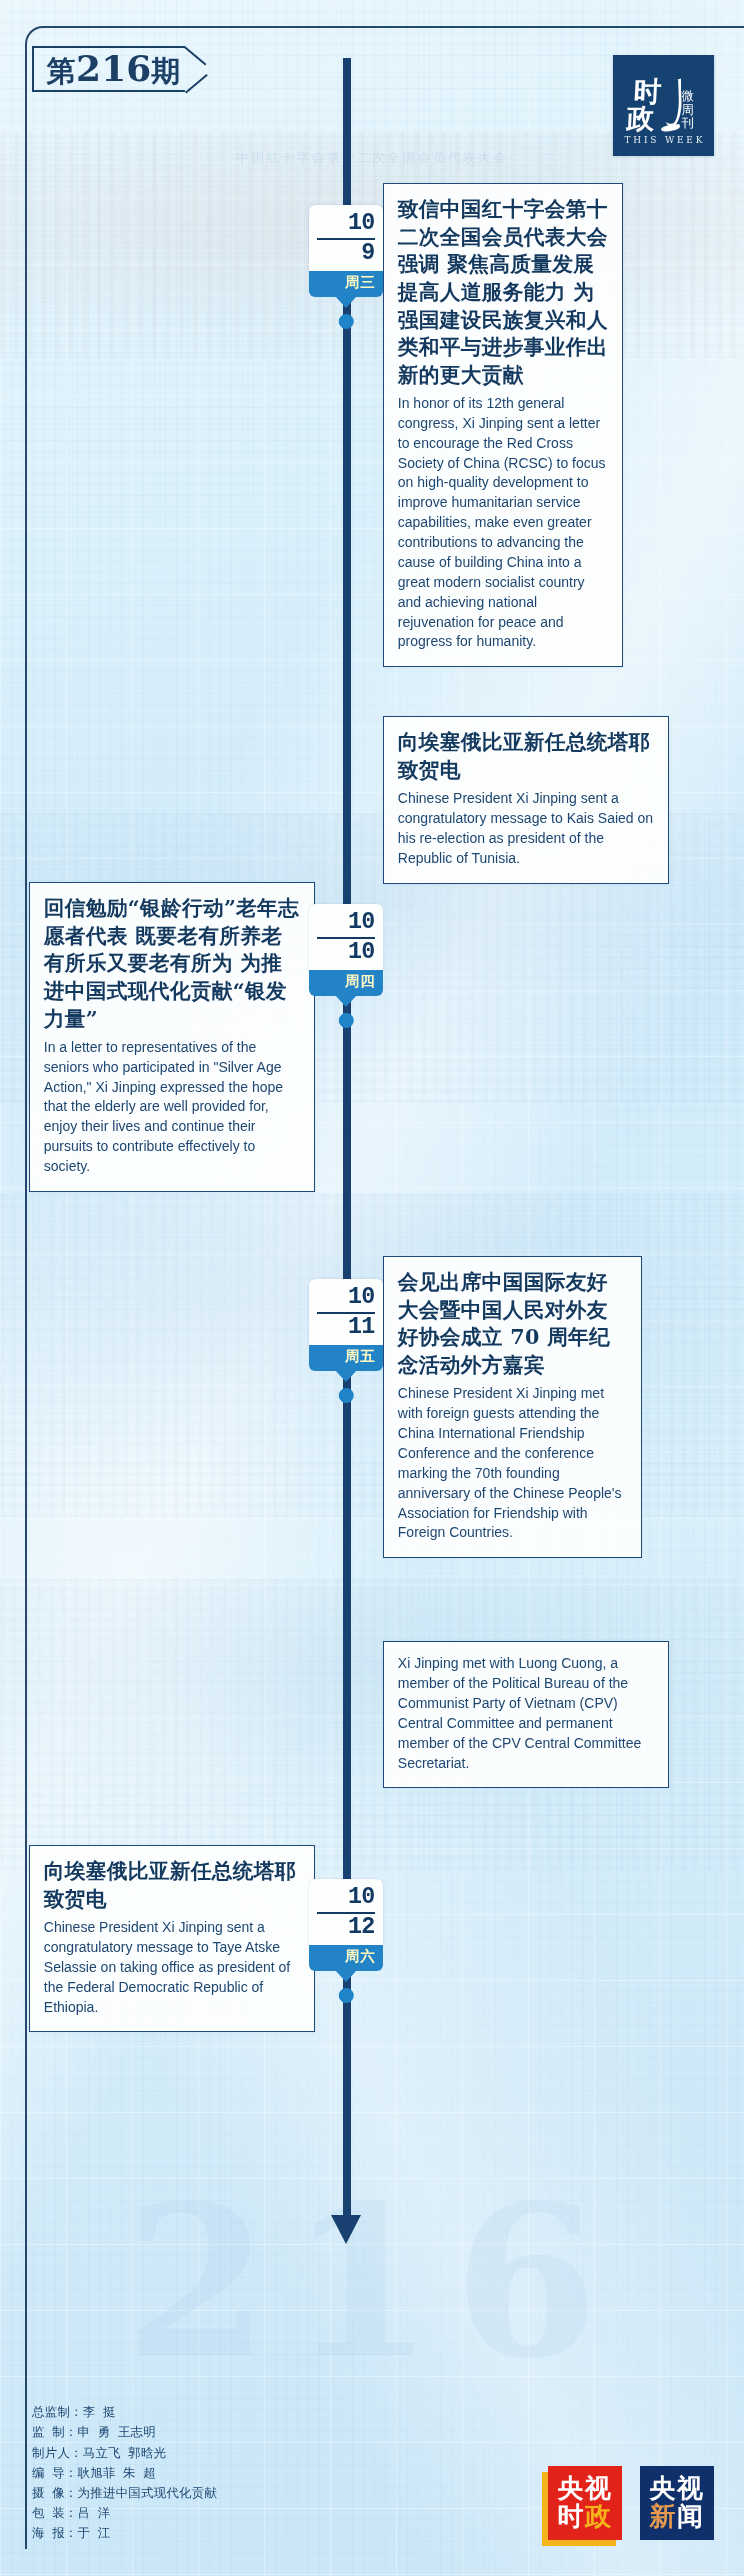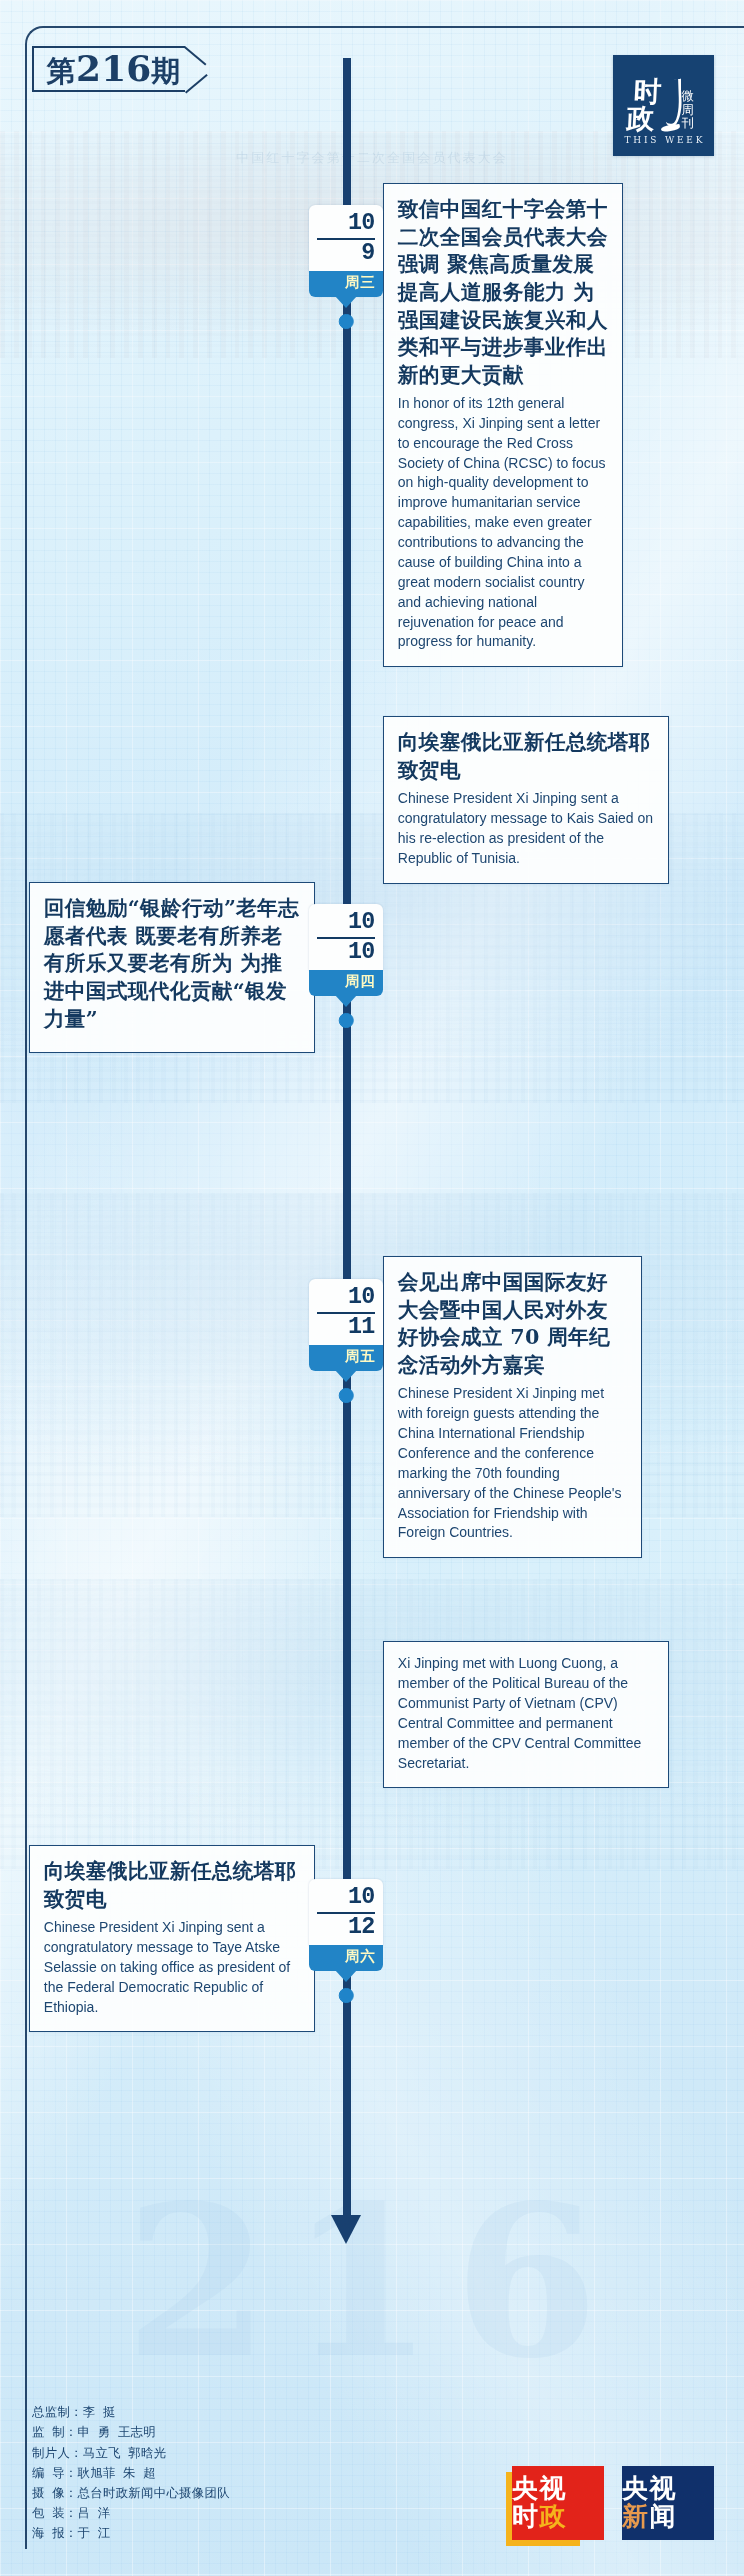--- a/index.html
+++ b/index.html
@@ -327,24 +327,24 @@
   #footer-logos {
     position: absolute;
     right: 30px; bottom: 36px;
     display: flex;
     align-items: flex-end;
     gap: 18px;
     z-index: 10;
   }
   .flogo {
     position: relative;
-    width: 92px; height: 74px;
+    width: 74px; height: 74px;
     display: flex;
     flex-direction: column;
-    align-items: flex-start;
+    align-items: center;
     justify-content: center;
     font-family: "Liberation Sans", sans-serif;
     font-weight: 700;
     font-size: 26px;
     line-height: 1.06;
     letter-spacing: 1.4px;
   }
   .flogo.red {
     background: #e2231a;
     color: #ffffff;
@@ -478,20 +478,21 @@
     <div class="en-body">In honor of its 12th general congress, Xi Jinping sent a letter to  encourage the Red Cross Society of China (RCSC) to focus on high-quality development to improve humanitarian service capabilities, make even greater contributions to advancing the cause of building China into a great modern socialist country and achieving national rejuvenation for peace and progress for humanity.</div>
   </div>
 
   <div class="event-card" style="left:383px; top:716px; width:286px;">
     <div class="cn-title">向埃塞俄比亚新任总统塔耶致贺电</div>
     <div class="en-body">Chinese President Xi Jinping sent a congratulatory message to Kais Saied on his re-election as president of the Republic of Tunisia.</div>
   </div>
 
   <div class="event-card" style="left:29px; top:882px; width:286px;">
     <div class="cn-title">回信勉励“银龄行动”老年志愿者代表 既要老有所养老有所乐又要老有所为 为推进中国式现代化贡献“银发力量”</div>
+    <div class="en-body">In a letter to representatives of the seniors who participated in "Silver Age Action," Xi Jinping expressed the hope that the elderly are well provided for, enjoy their lives and continue their pursuits to contribute effectively to society.</div>
   </div>
 
   <div class="event-card" style="left:383px; top:1256px; width:259px;">
     <div class="cn-title">会见出席中国国际友好大会暨中国人民对外友好协会成立 70 周年纪念活动外方嘉宾</div>
     <div class="en-body">Chinese President Xi Jinping met with foreign guests attending the China International Friendship Conference and the conference marking the 70th founding anniversary of the Chinese People's Association for Friendship with Foreign Countries.</div>
   </div>
 
   <div class="event-card" style="left:383px; top:1641px; width:286px;">
     <div class="en-body">Xi Jinping met with Luong Cuong, a member of the Political Bureau of the Communist Party of Vietnam (CPV) Central Committee and permanent member of the CPV Central Committee Secretariat.</div>
   </div>
@@ -499,21 +500,21 @@
   <div class="event-card" style="left:29px; top:1845px; width:286px;">
     <div class="cn-title">向埃塞俄比亚新任总统塔耶致贺电</div>
     <div class="en-body">Chinese President Xi Jinping sent a congratulatory message to Taye Atske Selassie on taking office as president of the Federal Democratic Republic of Ethiopia.</div>
   </div>
 
   <div id="footer-credits">
     <div class="credit-line">总监制：李  挺</div>
     <div class="credit-line">监  制：申  勇  王志明</div>
     <div class="credit-line">制片人：马立飞  郭晗光</div>
     <div class="credit-line">编  导：耿旭菲  朱  超</div>
-    <div class="credit-line">摄  像：总台时政新闻中心摄像团队</div>
+    <div class="credit-line">摄  像：为推进中国式现代化贡献</div>
     <div class="credit-line">包  装：吕  洋</div>
     <div class="credit-line">海  报：于  江</div>
   </div>
 
   <div id="footer-logos">
     <div class="flogo red">
       <div class="l1">央视</div>
       <div class="l2"><span>时</span><span class="accent">政</span></div>
     </div>
     <div class="flogo navy">

